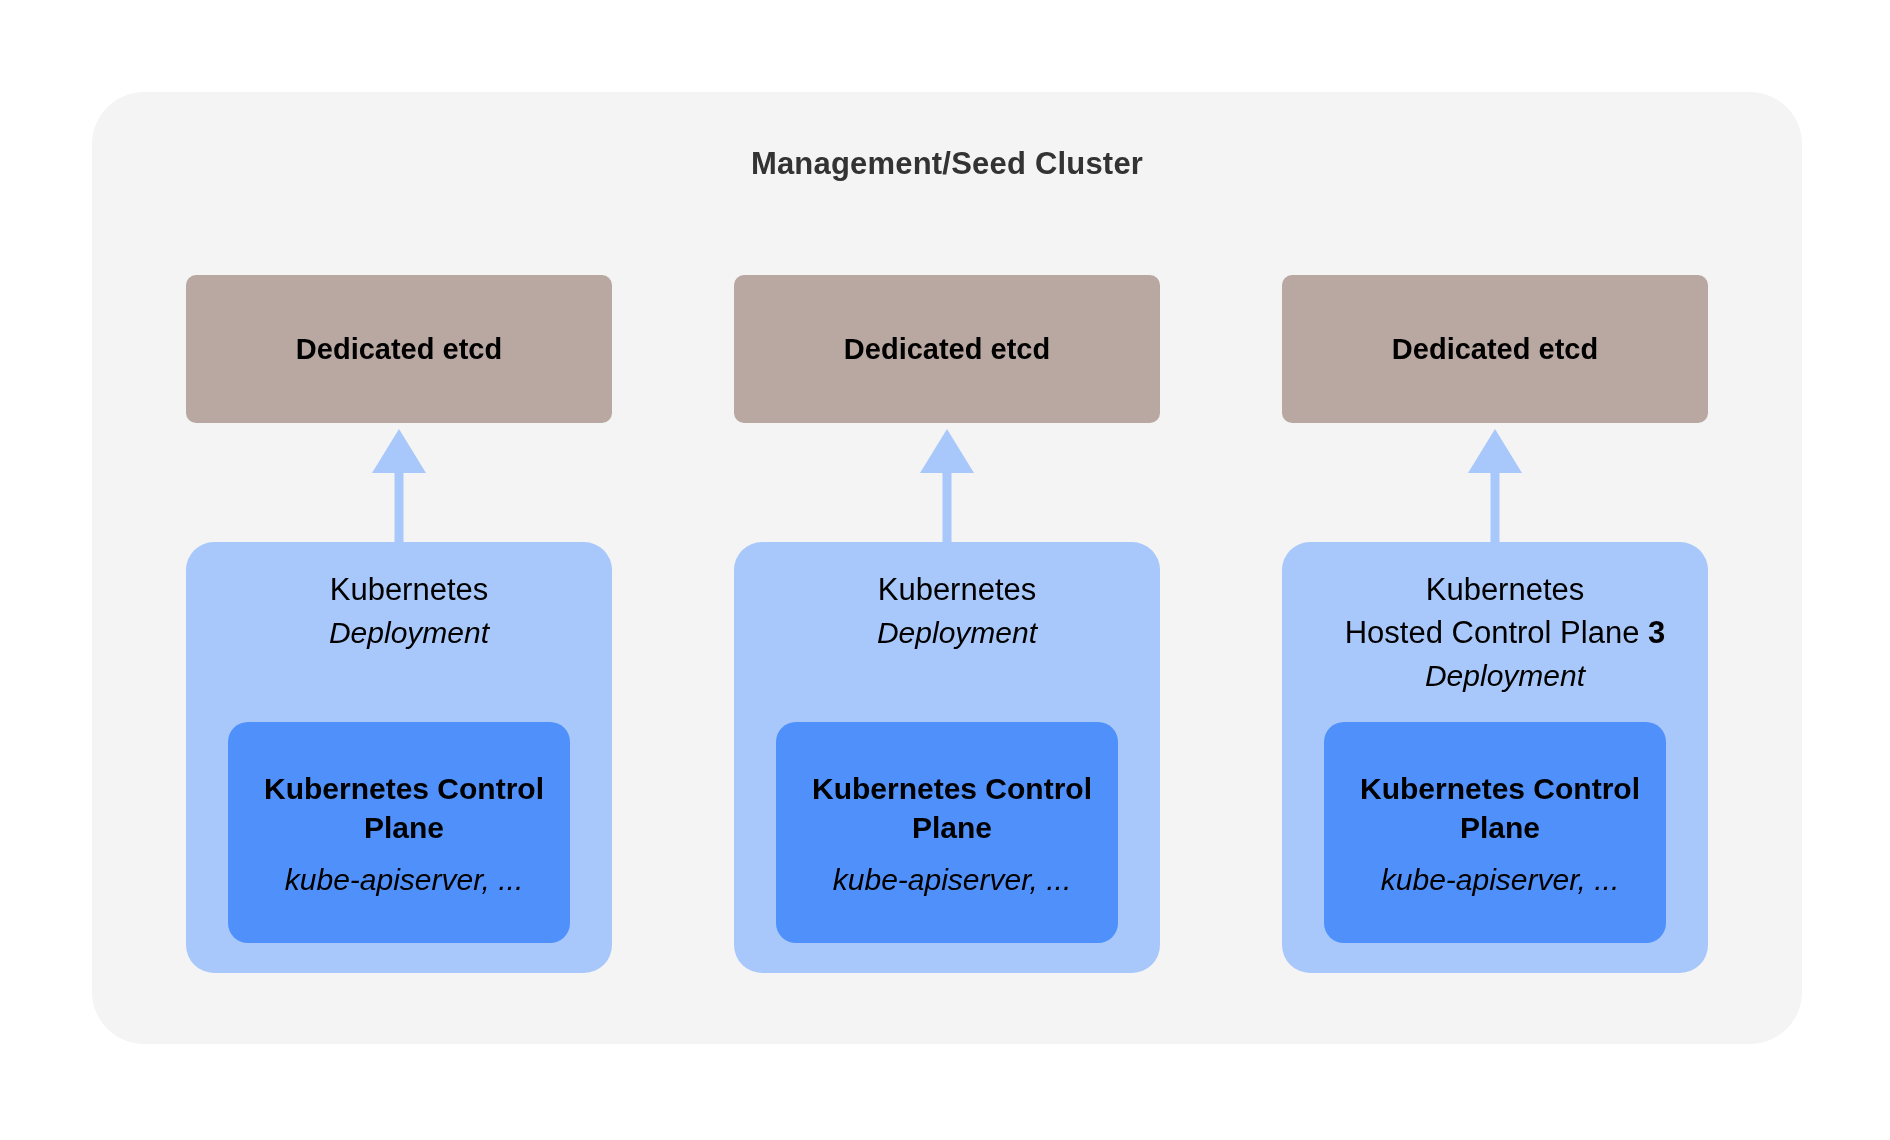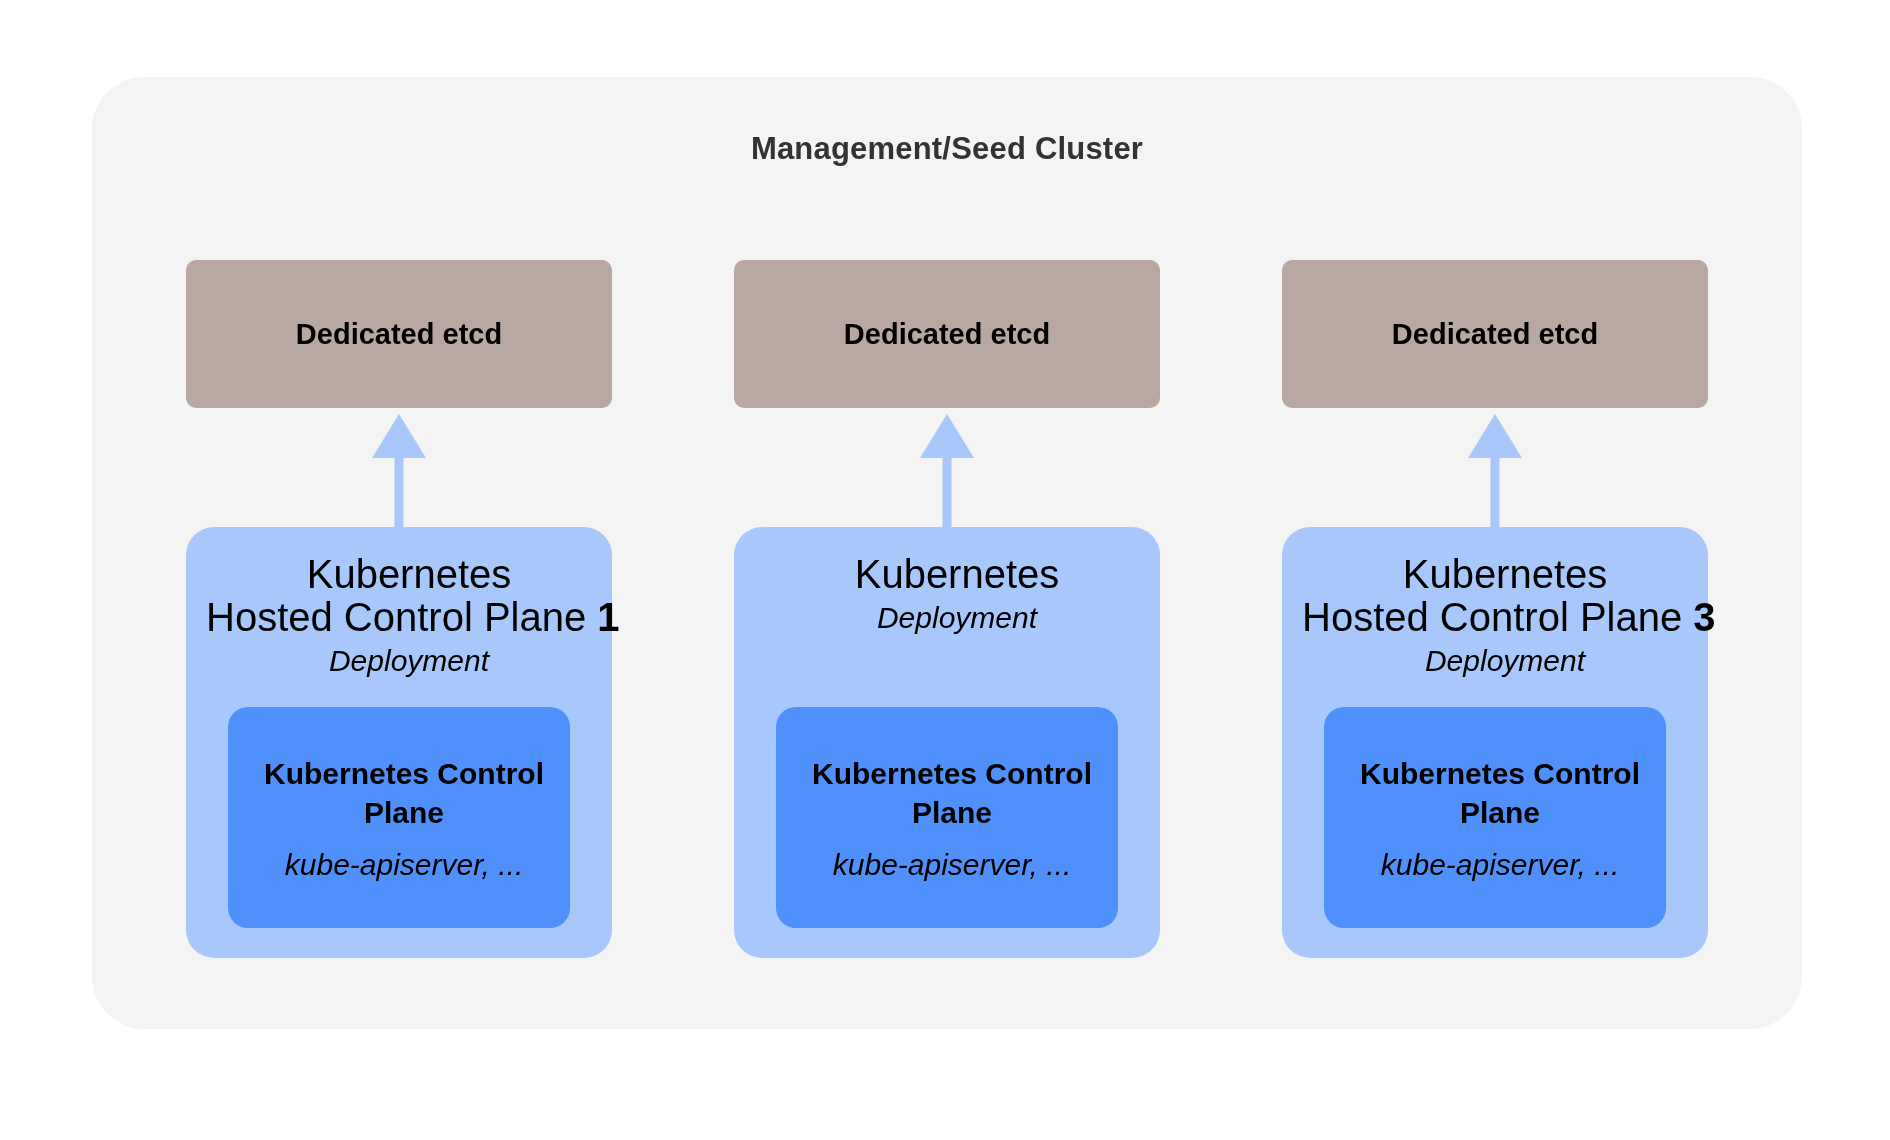--- a/index.html
+++ b/index.html
@@ -18,21 +18,21 @@
     position: relative;
     width: 1890px;
     height: 1140px;
     background: #ffffff;
   }
 
   
   .cluster-container {
     position: absolute;
     left: 92px;
-    top: 77px;
+    top: 92px;
     width: 1710px;
     height: 952px;
     background: #f4f4f4;
     border-radius: 52px;
     box-sizing: border-box;
   }
 
   .cluster-title {
     position: absolute;
     left: 0;
@@ -108,21 +108,21 @@
 
   .hcp-text {
     position: absolute;
     left: 0;
     top: 26px;
     width: 100%;
     text-align: center;
     line-height: 43px;
   }
   .hcp-line {
-    font-size: 40px;
+    font-size: 31px;
     color: #000000;
     white-space: nowrap;
     margin-left: 20px;
   }
   .hcp-line b {
     font-weight: bold;
   }
   .hcp-sub {
     font-size: 30px;
     font-style: italic;
@@ -180,21 +180,20 @@
         </div>
 
         <svg class="arrow" viewBox="0 0 426 119">
           <line x1="213" y1="119" x2="213" y2="30" stroke="#a8c8fb" stroke-width="9"></line>
           <polygon points="213,6 240,50 186,50" fill="#a8c8fb"></polygon>
         </svg>
 
         <div class="hcp-box">
           <div class="hcp-text">
             <div class="hcp-line">Kubernetes</div>
-            <div class="hcp-line"><span>Hosted Control Plane </span><b>1</b></div>
             <div class="hcp-sub">Deployment</div>
           </div>
 
           <div class="cp-box">
             <div class="cp-title">Kubernetes Control Plane</div>
             <div class="cp-sub">kube-apiserver, ...</div>
           </div>
         </div>
       </div>
 

